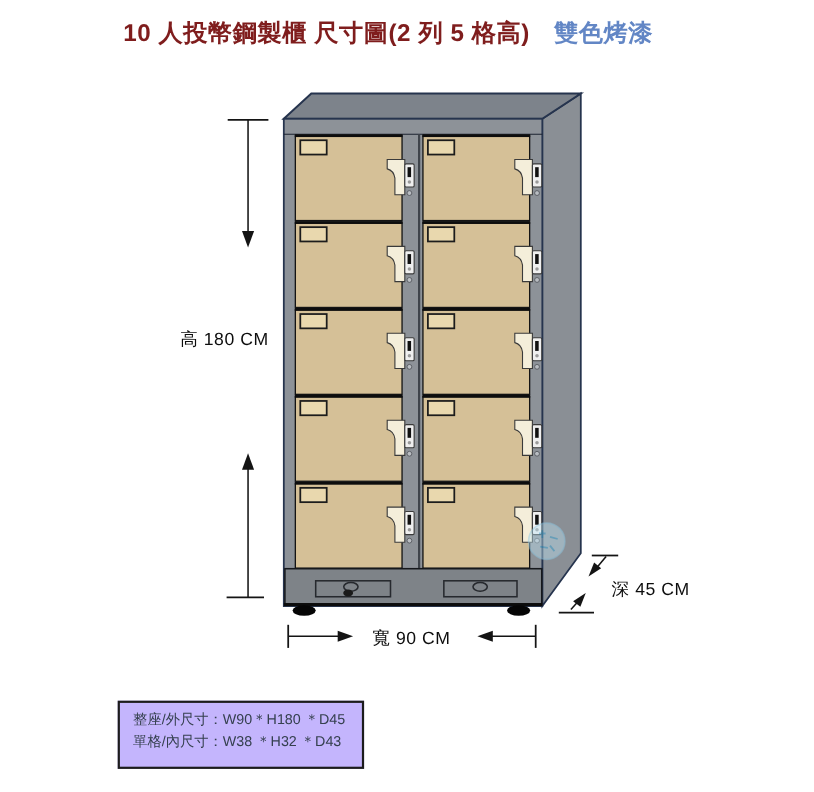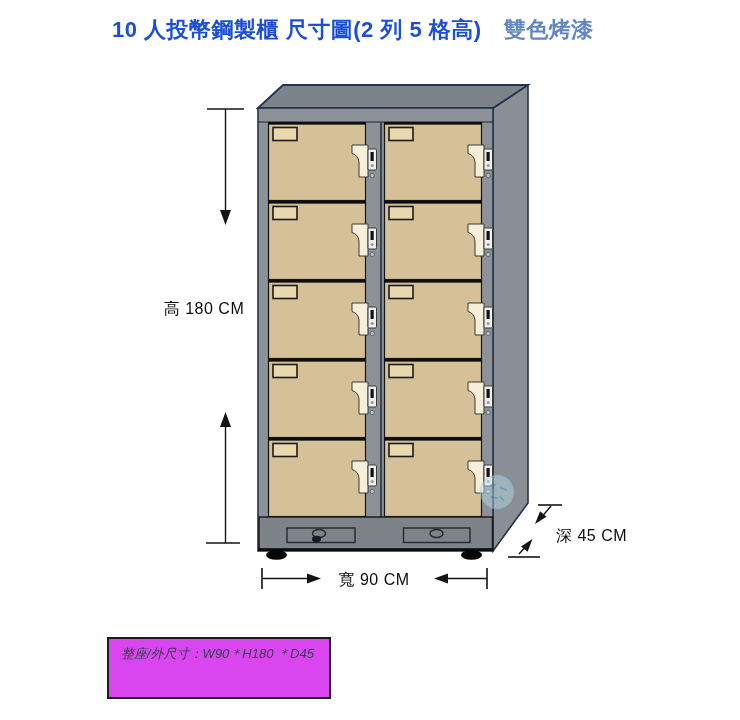--- a/index.html
+++ b/index.html
@@ -5,32 +5,32 @@
   html,body{margin:0;padding:0;}
   body{
     width:740px;height:720px;position:relative;overflow:hidden;
     background:#ffffff;
     font-family:"Liberation Sans","DejaVu Sans",sans-serif;
   }
   .title{
     position:absolute;left:112px;top:15px;white-space:nowrap;
     font-size:22px;font-weight:bold;letter-spacing:0.5px;
   }
-  .title .main{color:#1d4ed8;}
+  .title .main{color:#7f1d1d;}
   .title .suffix{color:#6286c5;margin-left:22px;}
   .diagram{position:absolute;left:0;top:0;}
   .dim-label{
     font-family:"Liberation Sans","DejaVu Sans",sans-serif;
     font-size:16px;fill:#0d0d0d;letter-spacing:0.5px;
   }
   .spec-box{
     position:absolute;left:107px;top:637px;width:224px;height:62px;
-    box-sizing:border-box;border:2px solid #1c1c1c;background:#d946ef;
+    box-sizing:border-box;border:2px solid #1c1c1c;background:#c4b5fd;
     padding:5px 0 0 12px;
-    font-size:13px;color:#35404f;line-height:20px;white-space:nowrap;font-style:italic;
+    font-size:13px;color:#35404f;line-height:20px;white-space:nowrap;
   }
 </style>
 </head>
 <body>
 
 <div class="title">
   <span class="main">10 人投幣鋼製櫃 尺寸圖(2 列 5 格高)</span><span class="suffix">雙色烤漆</span>
 </div>
 
 <svg class="diagram" width="740" height="720" viewBox="0 0 740 720">
@@ -111,13 +111,14 @@
     <polygon points="535,524 546.5,516.7 540.1,511.3" fill="#141414" stroke="none"></polygon>
     <line x1="508" y1="557" x2="540" y2="557" stroke-width="1.6"></line>
     <line x1="519" y1="554" x2="528" y2="544" stroke-width="1.4"></line>
     <polygon points="532.5,539 527.6,551.7 521,546.5" fill="#141414" stroke="none"></polygon>
   </g>
   <text class="dim-label" x="556" y="541" text-anchor="start">深 45 CM</text>
 </svg>
 
 <div class="spec-box">
   <div>整座/外尺寸：W90＊H180 ＊D45</div>
+  <div>單格/內尺寸：W38 ＊H32 ＊D43</div>
 </div>
 
 </body></html>

